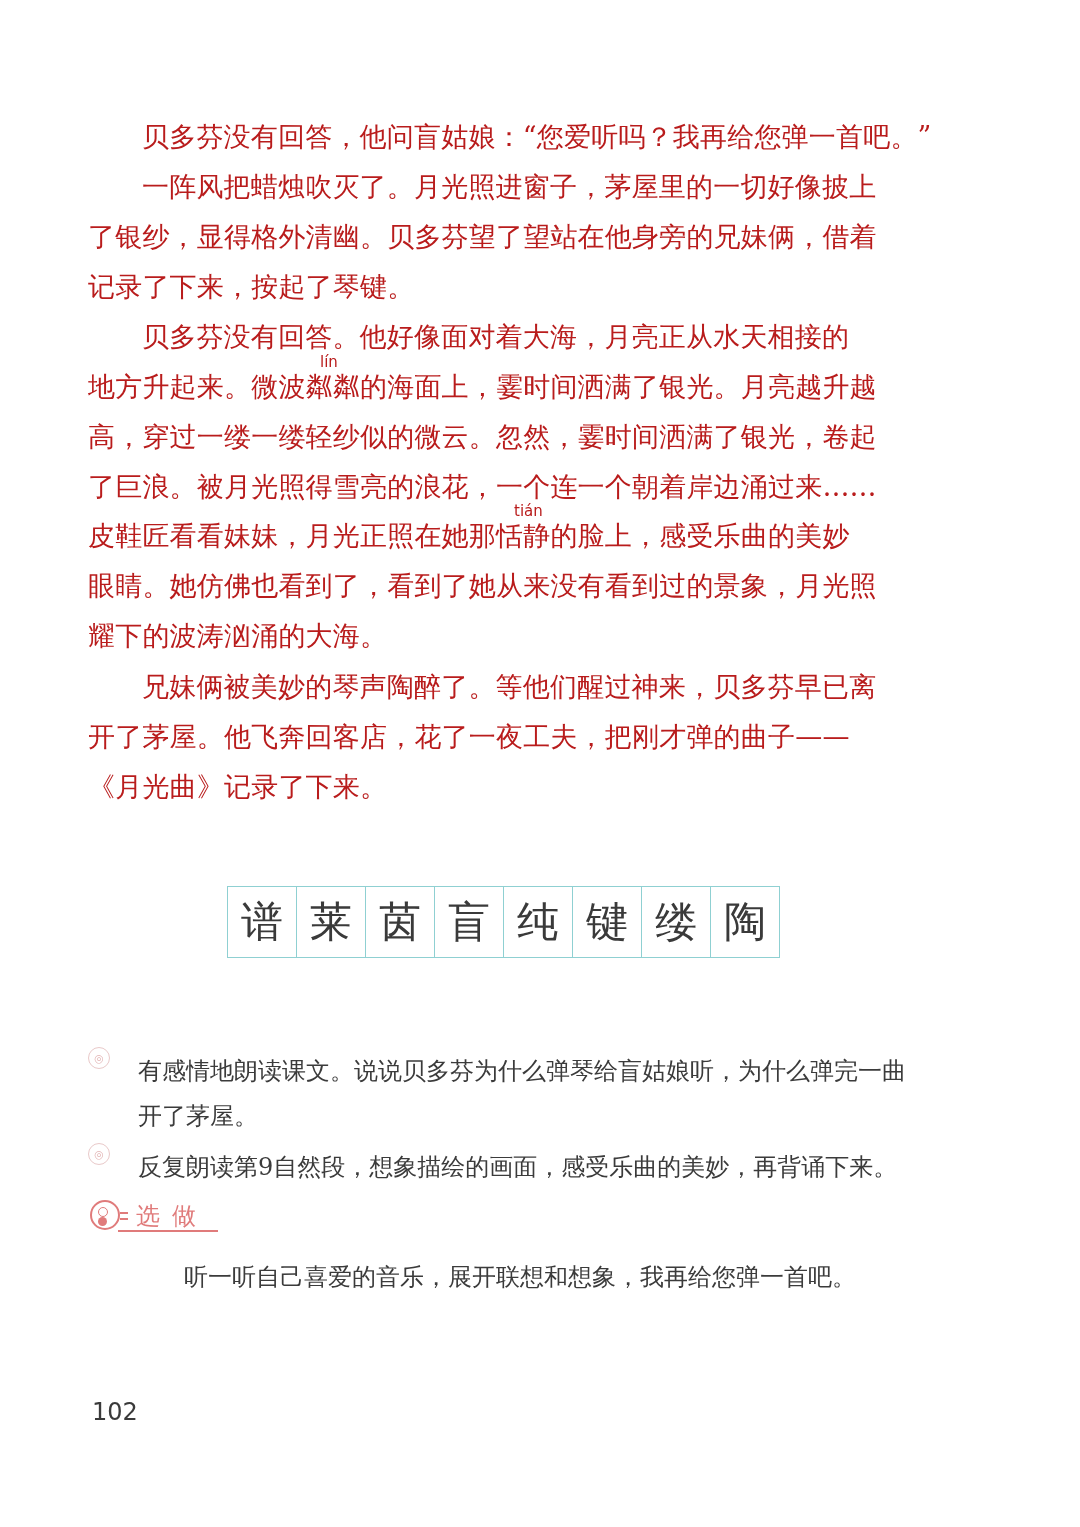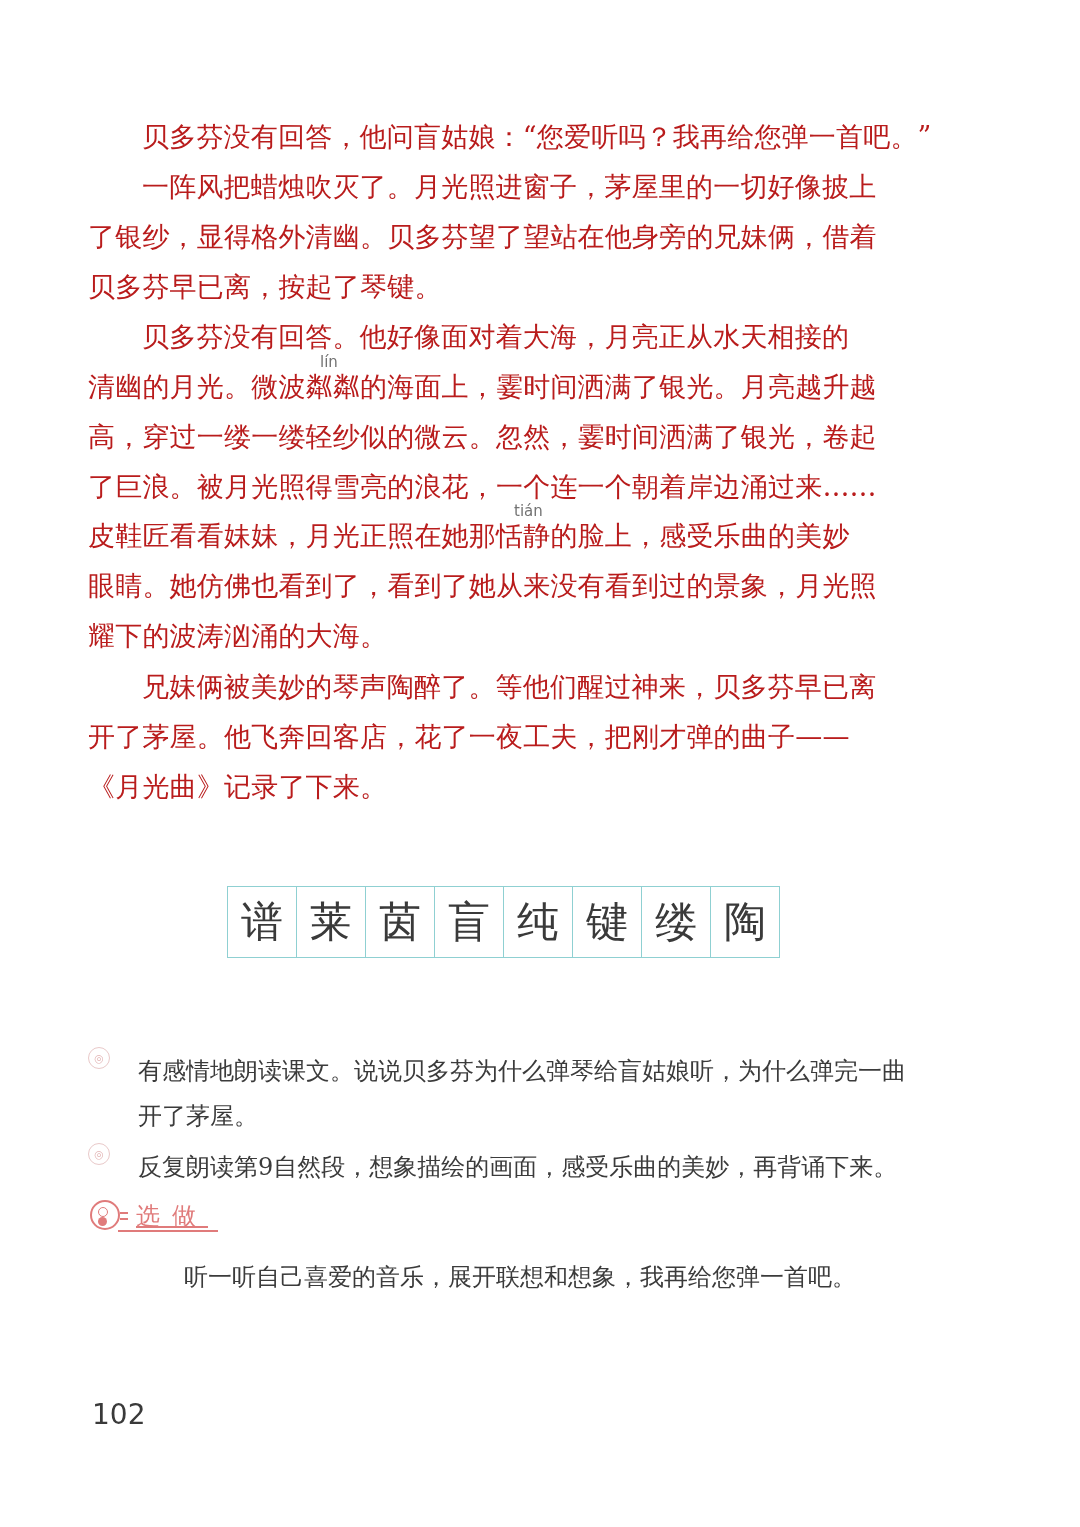--- a/index.html
+++ b/index.html
@@ -7,21 +7,21 @@
     width: 1080px; height: 1527px; background: #ffffff; position: relative; overflow: hidden;
     font-family: "DejaVu Serif", "Liberation Serif", serif; color: #3a3a3a;
   }
   .line {
     position: absolute; left: 88px; font-size: 27px; line-height: 1; white-space: nowrap;
     letter-spacing: 0.2px; color: #b91c1c;
   }
   .indent { left: 142px; }
   .pinyin {
     position: absolute; font-family: "DejaVu Sans", "Liberation Sans", sans-serif;
-    font-size: 15px; color: #737373; line-height: 1;
+    font-size: 15px; color: #b91c1c; line-height: 1;
   }
   .charbox {
     position: absolute; left: 227px; top: 886px; height: 70px; display: flex;
     border: 1.5px solid #8fd0d2;
   }
   .charcell {
     width: 68px; height: 70px; border-right: 1.5px solid #8fd0d2;
     display: flex; align-items: center; justify-content: center;
     font-size: 42px; color: #3a3a3a; font-family: "DejaVu Serif", serif;
   }
@@ -44,39 +44,38 @@
   }
   .opt-icon::after {
     content: ""; position: absolute; left: 6px; top: 15px; width: 9px; height: 9px;
     background: #e07b7b; border-radius: 50%;
   }
   .opt-bar { position: absolute; left: 32px; top: 14px; width: 8px; height: 2px; background: #e07b7b; }
   .opt-bar2 { position: absolute; left: 32px; top: 20px; width: 8px; height: 2px; background: #e07b7b; }
   .opt-label {
     position: absolute; left: 48px; top: 2px; font-size: 24px; color: #e07b7b; letter-spacing: 12px;
     font-family: "DejaVu Sans", sans-serif;
-    text-decoration: underline;
   }
   .opt-underline { position: absolute; left: 30px; top: 32px; width: 100px; height: 2px; background: #e07b7b; }
   .page-num {
-    position: absolute; left: 92px; top: 1398px; font-size: 28px; color: #3a3a3a;
+    position: absolute; left: 92px; top: 1398px; font-size: 24px; color: #3a3a3a;
     font-family: "DejaVu Sans", "Liberation Sans", sans-serif;
   }
 </style>
 </head>
 <body>
 
 <div>
   <div class="line indent" style="top:123px">贝多芬没有回答，他问盲姑娘：“您爱听吗？我再给您弹一首吧。”</div>
   <div class="line indent" style="top:173px">一阵风把蜡烛吹灭了。月光照进窗子，茅屋里的一切好像披上</div>
   <div class="line" style="top:223px">了银纱，显得格外清幽。贝多芬望了望站在他身旁的兄妹俩，借着</div>
-  <div class="line" style="top:273px">贝多芬早已离，按起了琴键。</div>
+  <div class="line" style="top:273px">记录了下来，按起了琴键。</div>
   <div class="line indent" style="top:323px">贝多芬没有回答。他好像面对着大海，月亮正从水天相接的</div>
   <div class="pinyin" style="left:320px; top:355px">lín</div>
-  <div class="line" style="top:373px">清幽的月光。微波粼粼的海面上，霎时间洒满了银光。月亮越升越</div>
+  <div class="line" style="top:373px">地方升起来。微波粼粼的海面上，霎时间洒满了银光。月亮越升越</div>
   <div class="line" style="top:423px">高，穿过一缕一缕轻纱似的微云。忽然，霎时间洒满了银光，卷起</div>
   <div class="line" style="top:473px">了巨浪。被月光照得雪亮的浪花，一个连一个朝着岸边涌过来……</div>
   <div class="pinyin" style="left:514px; top:504px">tián</div>
   <div class="line" style="top:522px">皮鞋匠看看妹妹，月光正照在她那恬静的脸上，感受乐曲的美妙</div>
   <div class="line" style="top:572px">眼睛。她仿佛也看到了，看到了她从来没有看到过的景象，月光照</div>
   <div class="line" style="top:622px">耀下的波涛汹涌的大海。</div>
   <div class="line indent" style="top:673px">兄妹俩被美妙的琴声陶醉了。等他们醒过神来，贝多芬早已离</div>
   <div class="line" style="top:723px">开了茅屋。他飞奔回客店，花了一夜工夫，把刚才弹的曲子——</div>
   <div class="line" style="top:773px">《月光曲》记录了下来。</div>
 </div>

